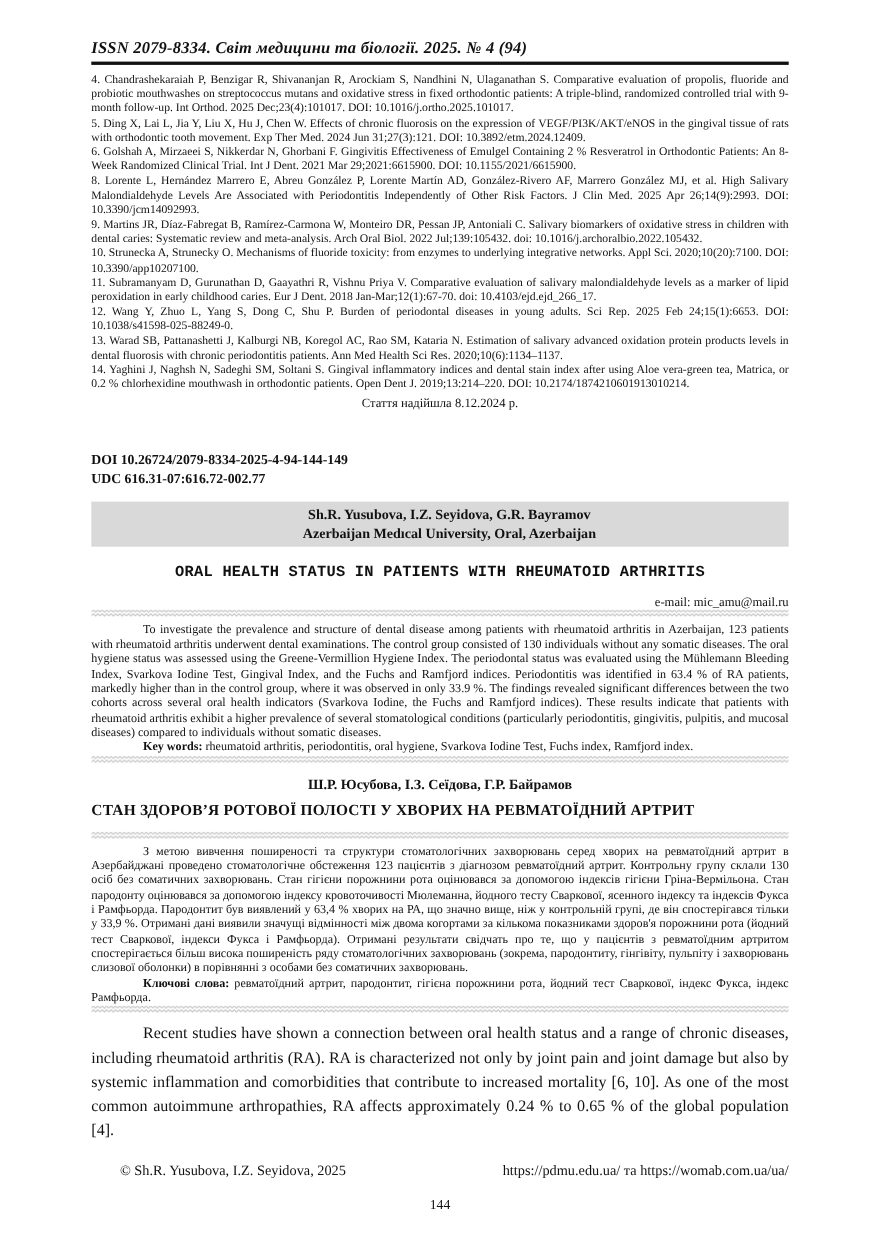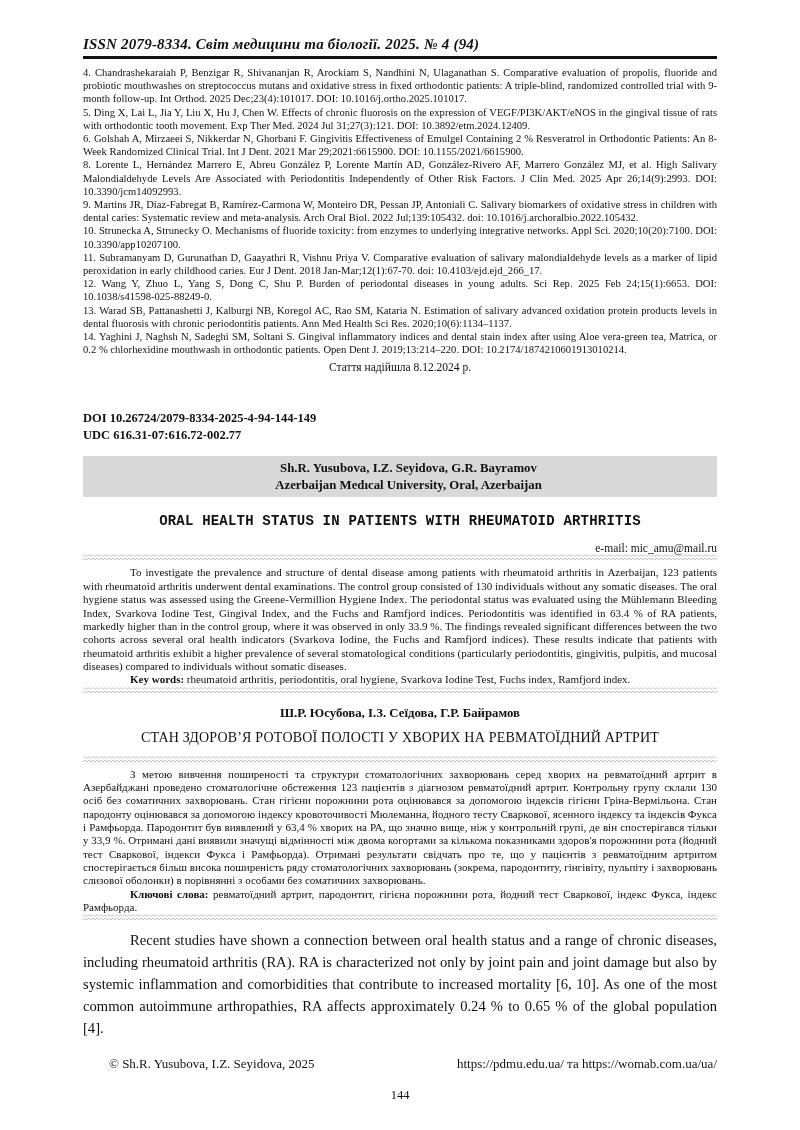--- a/index.html
+++ b/index.html
@@ -29,21 +29,21 @@
   svg.zigzag{display:block;margin:0;}
   .zz-m1{margin-top:8px;}
   .zz-m2{margin-top:5px;}
   .zz-m3{margin-top:1px;}
   .zz-m4{margin-top:4px;}
   
   .abstract{margin:5px 0 0;font-size:11px;line-height:13.35px;text-align:justify;text-indent:47px;}
   .keywords{margin:0;font-size:11px;line-height:13.35px;text-align:justify;text-indent:47px;}
   .kw-label{font-weight:bold;}
   .authors-uk{margin:12px 0 0;text-align:center;font-weight:bold;font-size:12.8px;}
-  h2.title-uk{margin:9px 0 10px;text-align:center;font-size:14px;font-weight:normal;letter-spacing:.2px;}
+  h2.title-uk{margin:9px 0 10px;font-size:14px;font-weight:bold;letter-spacing:.2px;}
   
   .body-text{margin:9px 0 0;font-size:14.6px;line-height:21.9px;text-align:justify;text-indent:47px;}
   
   .foot-row{margin-top:16px;display:flex;justify-content:space-between;font-size:13px;padding-left:26px;}
   .page-num{margin-top:16px;text-align:center;font-size:12.5px;}
 </style>
 </head>
 <body>
 
 <svg width="0" height="0" style="position:absolute" aria-hidden="true">
@@ -55,21 +55,21 @@
   </defs>
 </svg>
 
 <div class="page">
 
   <div class="issn">ISSN 2079-8334. Світ медицини та біології. 2025. № 4 (94)</div>
   <div class="rule"></div>
 
   <section class="refs">
       <p class="ref">4. Chandrashekaraiah P, Benzigar R, Shivananjan R, Arockiam S, Nandhini N, Ulaganathan S. Comparative evaluation of propolis, fluoride and probiotic mouthwashes on streptococcus mutans and oxidative stress in fixed orthodontic patients: A triple-blind, randomized controlled trial with 9-month follow-up. Int Orthod. 2025 Dec;23(4):101017. DOI: 10.1016/j.ortho.2025.101017.</p>
-      <p class="ref">5. Ding X, Lai L, Jia Y, Liu X, Hu J, Chen W. Effects of chronic fluorosis on the expression of VEGF/PI3K/AKT/eNOS in the gingival tissue of rats with orthodontic tooth movement. Exp Ther Med. 2024 Jul 31;27(3):121. DOI: 10.3892/etm.2024.12409.</p>
+      <p class="ref">5. Ding X, Lai L, Jia Y, Liu X, Hu J, Chen W. Effects of chronic fluorosis on the expression of VEGF/PI3K/AKT/eNOS in the gingival tissue of rats with orthodontic tooth movement. Exp Ther Med. 2024 Jun 31;27(3):121. DOI: 10.3892/etm.2024.12409.</p>
       <p class="ref">6. Golshah A, Mirzaeei S, Nikkerdar N, Ghorbani F. Gingivitis Effectiveness of Emulgel Containing 2 % Resveratrol in Orthodontic Patients: An 8-Week Randomized Clinical Trial. Int J Dent. 2021 Mar 29;2021:6615900. DOI:  10.1155/2021/6615900.</p>
       <p class="ref">8. Lorente L, Hernández Marrero E, Abreu González P, Lorente Martín AD, González-Rivero AF, Marrero González MJ, et al. High Salivary Malondialdehyde Levels Are Associated with Periodontitis Independently of Other Risk Factors. J Clin Med. 2025 Apr 26;14(9):2993. DOI: 10.3390/jcm14092993.</p>
       <p class="ref">9. Martins JR, Díaz-Fabregat B, Ramírez-Carmona W, Monteiro DR, Pessan JP, Antoniali C. Salivary biomarkers of oxidative stress in children with dental caries: Systematic review and meta-analysis. Arch Oral Biol. 2022 Jul;139:105432. doi:  10.1016/j.archoralbio.2022.105432.</p>
       <p class="ref">10. Strunecka A, Strunecky O. Mechanisms of fluoride toxicity: from enzymes to underlying integrative networks. Appl Sci. 2020;10(20):7100. DOI: 10.3390/app10207100.</p>
       <p class="ref">11. Subramanyam D, Gurunathan D, Gaayathri R, Vishnu Priya V. Comparative evaluation of salivary malondialdehyde levels as a marker of lipid peroxidation in early childhood caries. Eur J Dent. 2018 Jan-Mar;12(1):67-70. doi: 10.4103/ejd.ejd_266_17.</p>
       <p class="ref">12. Wang Y, Zhuo L, Yang S, Dong C, Shu P. Burden of periodontal diseases in young adults. Sci Rep. 2025 Feb 24;15(1):6653. DOI: 10.1038/s41598-025-88249-0.</p>
       <p class="ref">13. Warad SB, Pattanashetti J, Kalburgi NB, Koregol AC, Rao SM, Kataria N. Estimation of salivary advanced oxidation protein products levels in dental fluorosis with chronic periodontitis patients. Ann Med Health Sci Res. 2020;10(6):1134–1137.</p>
       <p class="ref">14. Yaghini J, Naghsh N, Sadeghi SM, Soltani S. Gingival inflammatory indices and dental stain index after using Aloe vera-green tea, Matrica, or 0.2 % chlorhexidine mouthwash in orthodontic patients. Open Dent J. 2019;13:214–220. DOI:  10.2174/1874210601913010214.</p>
     </section>
 

